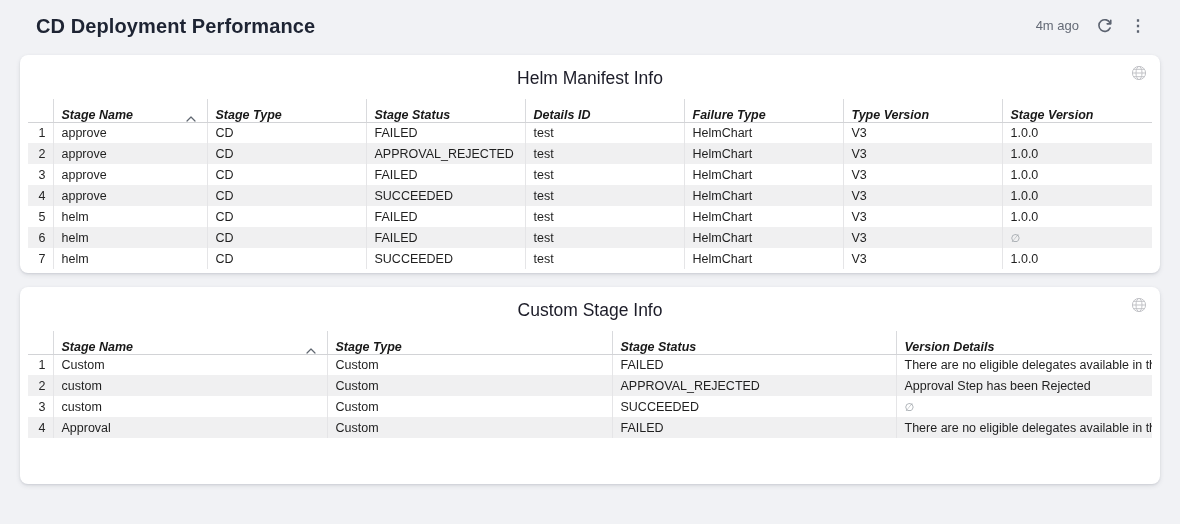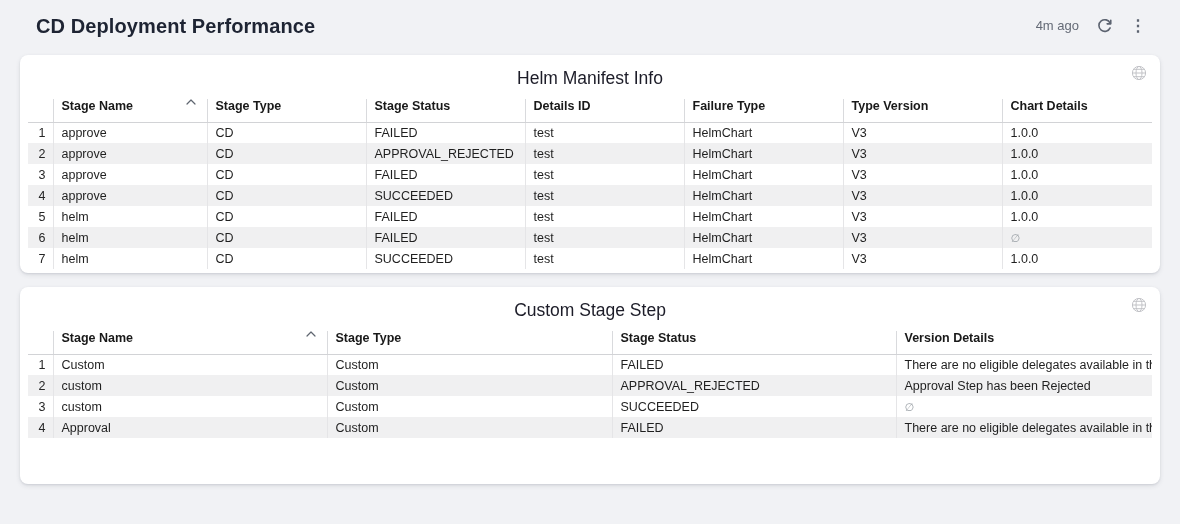--- a/index.html
+++ b/index.html
@@ -22,21 +22,21 @@
   .panel-helm   { margin-top:11px; height:218px; }
   .panel-custom { margin-top:14px; height:197px; }
   .panel-title { text-align:center; font-size:17.5px; font-weight:400; color:#1c1c28; padding:13px 0 10px; }
   .globe { position:absolute; top:10px; right:13px; }
 
   table { border-collapse:collapse; table-layout:fixed; width:1124px; margin:0 8px;
           font-size:12.5px; color:#1f1f1f; }
   thead th { font-weight:700; text-align:left; height:23px; padding:0;
              border-bottom:1px solid #d2d3d6; border-left:1px solid #d9dadd; color:#191919; }
   thead th:first-child { border-left:none; }
-  .thwrap { display:flex; align-items:flex-start; height:100%; padding-left:8px; }
+  .thwrap { display:flex; align-items:flex-end; height:100%; padding-left:8px;font-style:italic; }
   .sort-icon { margin-left:auto; margin-right:11px; display:flex; align-items:center; }
   tbody td { height:21px; padding:0 8px; white-space:nowrap; overflow:hidden;
              border-left:1px solid #e5e5e7; }
   tbody td:first-child { border-left:none; text-align:right; padding-right:7px; color:#262626; }
   tbody tr:nth-child(even) { background:#f0f0f1; }
   .nullv { color:#9aa0a6; font-size:11px; }
 </style>
 </head>
 <body>
 
@@ -109,21 +109,21 @@
               <span>Failure Type</span>
             </div>
           </th>
           <th>
             <div class="thwrap">
               <span>Type Version</span>
             </div>
           </th>
           <th>
             <div class="thwrap">
-              <span>Chart Details</span>
+              <span>Stage Version</span>
             </div>
           </th>
         </tr>
       </thead>
     <tbody>
         <tr>
           <td>1</td>
           <td>approve</td>
           <td>CD</td>
           <td>FAILED</td>
@@ -190,21 +190,21 @@
           <td>test</td>
           <td>HelmChart</td>
           <td>V3</td>
           <td>1.0.0</td>
         </tr>
       </tbody>
   </table>
 </div>
 
 <div class="panel panel-custom">
-  <div class="panel-title">Custom Stage Step</div>
+  <div class="panel-title">Custom Stage Info</div>
   <span class="globe">
     <svg width="16" height="16" viewBox="0 0 16 16" fill="none" stroke="#c2c3c7" stroke-width="1">
       <circle cx="8" cy="8" r="6.6"></circle>
         <ellipse cx="8" cy="8" rx="3" ry="6.6"></ellipse>
       <line x1="1.4" y1="8" x2="14.6" y2="8"></line>
         <line x1="2.3" y1="4.3" x2="13.7" y2="4.3"></line>
         <line x1="2.3" y1="11.7" x2="13.7" y2="11.7"></line>
     </svg>
   </span>
   <table>

